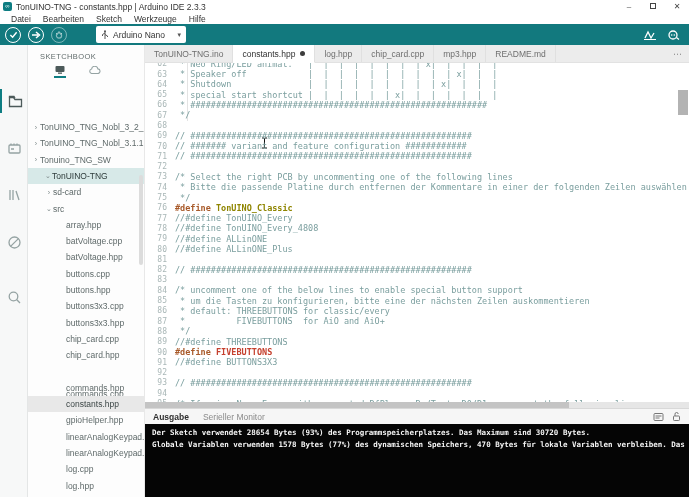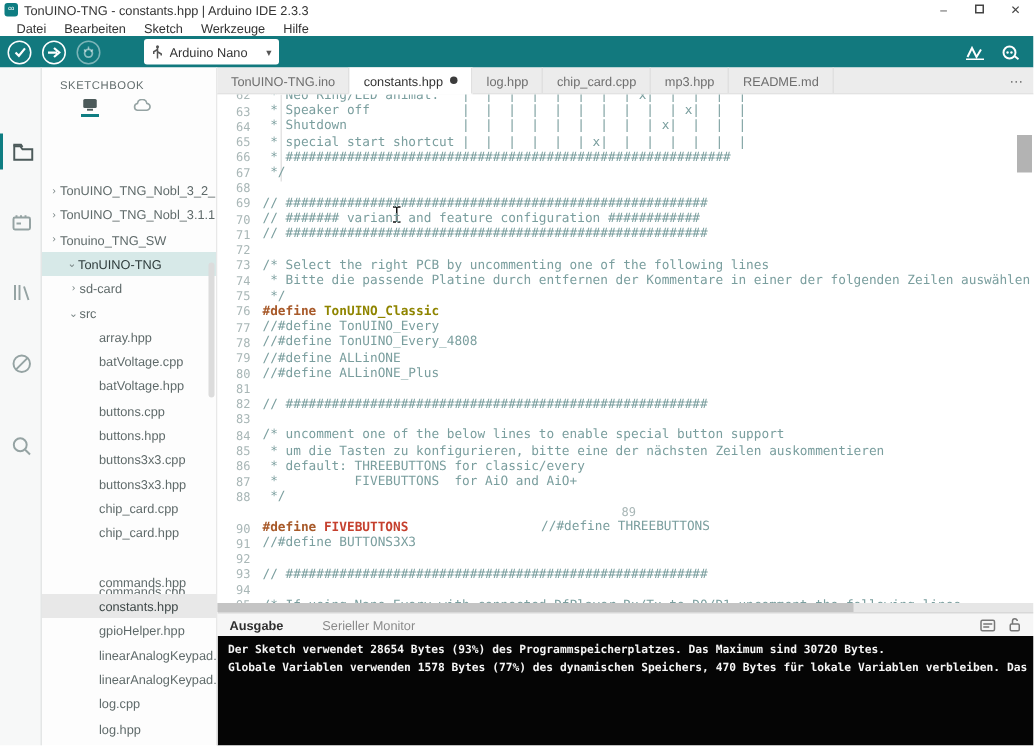--- a/index.html
+++ b/index.html
@@ -77,21 +77,21 @@
   .c-macro { color:#8f8500; font-weight:bold; }
   .c-macro2 { color:#c5402e; font-weight:bold; }
   .indent-guide { position:absolute; width:1px; background:#e3e3e3; left:42px; }
   .vthumb { position:absolute; right:1px; top:27px; width:10px; height:25px; background:#a6a6a6; opacity:.85; }
   .ibeam { position:absolute; left:116px; top:74px; width:7px; height:12px; }
 
   .hscroll { height:6px; background:#e6e6e6; flex:none; position:relative; }
   .hthumb { position:absolute; left:0; top:0; height:6px; width:78%; background:#c4c4c4; }
 
   .panel-header { height:16px; background:#f6f6f6; border-top:1px solid #d8d8d8; display:flex;
-                  align-items:center; padding:0 8px; gap:26px; flex:none; }
+                  align-items:center; padding:0 8px; gap:14px; flex:none; }
   .ptab { font-size:8.5px; color:#8a8a8a; white-space:nowrap; }
   .ptab.active { color:#2f2f2f; font-weight:bold; }
   .panel-icons { margin-left:auto; display:flex; gap:8px; align-items:center; }
 
   .console { flex:1; background:#050505; padding:3px 7px; overflow:hidden; }
   .console-line { font-family:"DejaVu Sans Mono", monospace; font-size:7.5px; font-weight:bold;
                   color:#f5f5f5; white-space:pre; line-height:12px; }
 </style>
 </head>
 <body>
@@ -437,21 +437,21 @@
             <span class="ct"><span class="c-cmt"> * default: THREEBUTTONS for classic/every</span></span>
           </div>
           <div class="codeline" style="top: 253px;">
             <span class="ln">87</span>
             <span class="ct"><span class="c-cmt"> *          FIVEBUTTONS  for AiO and AiO+</span></span>
           </div>
           <div class="codeline" style="top: 263.3px;">
             <span class="ln">88</span>
             <span class="ct"><span class="c-cmt"> */</span></span>
           </div>
-          <div class="codeline" style="top: 273.6px; flex-direction: column;">
+          <div class="codeline" style="top: 273.6px;">
             <span class="ln">89</span>
             <span class="ct"><span class="c-cmt">//#define THREEBUTTONS</span></span>
           </div>
           <div class="codeline" style="top: 283.9px;">
             <span class="ln">90</span>
             <span class="ct"><span class="c-kw">#define </span><span class="c-macro2">FIVEBUTTONS</span></span>
           </div>
           <div class="codeline" style="top: 294.2px;">
             <span class="ln">91</span>
             <span class="ct"><span class="c-cmt">//#define BUTTONS3X3</span></span>

